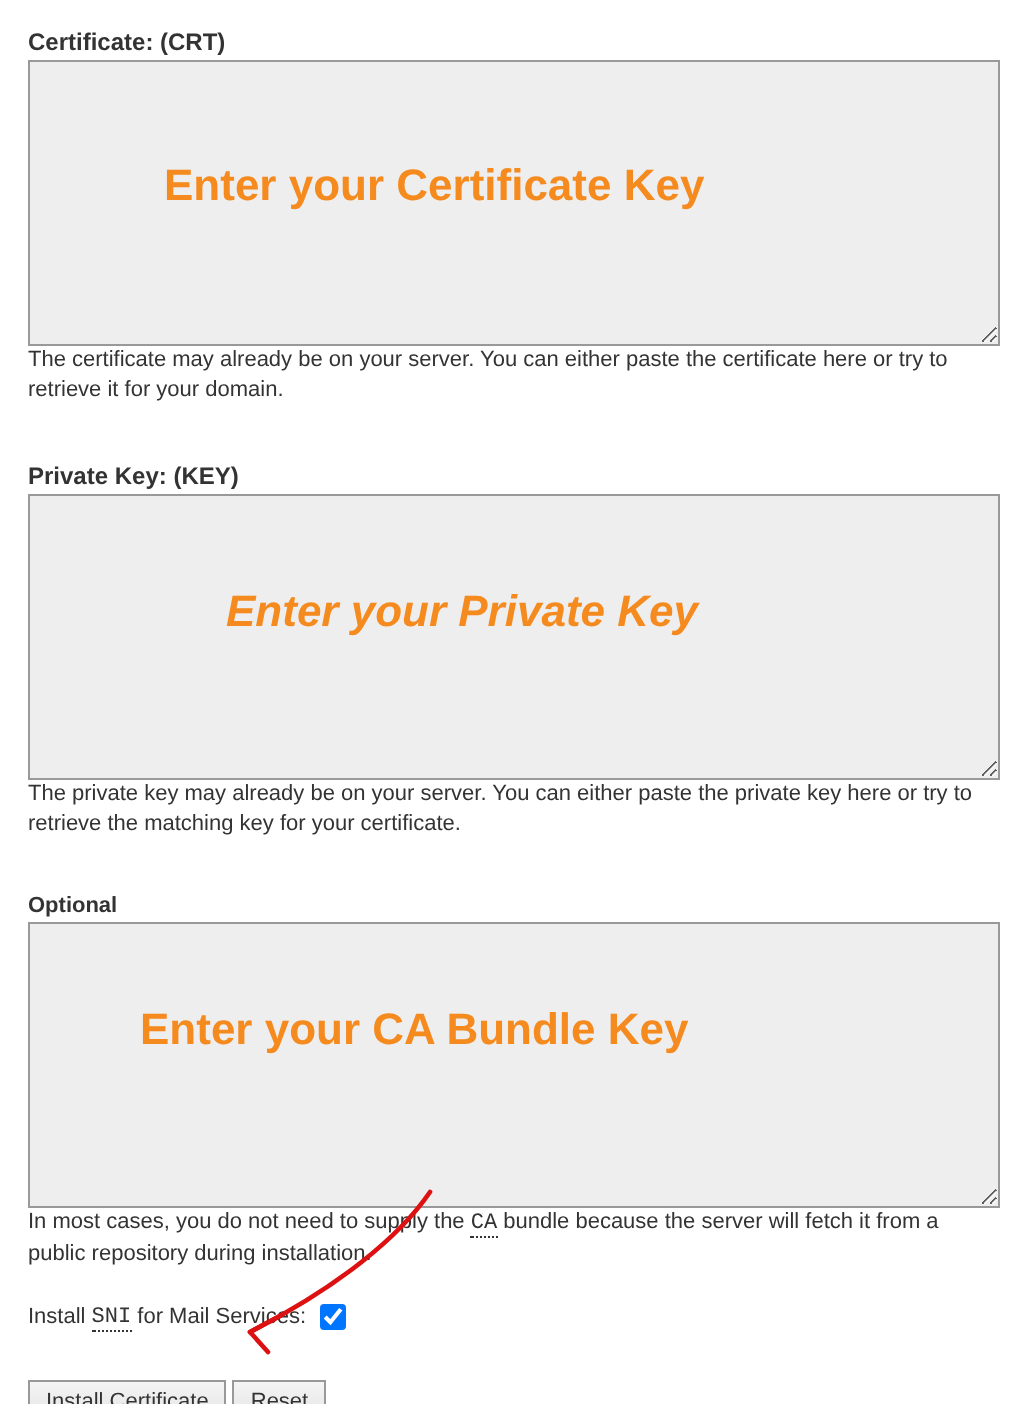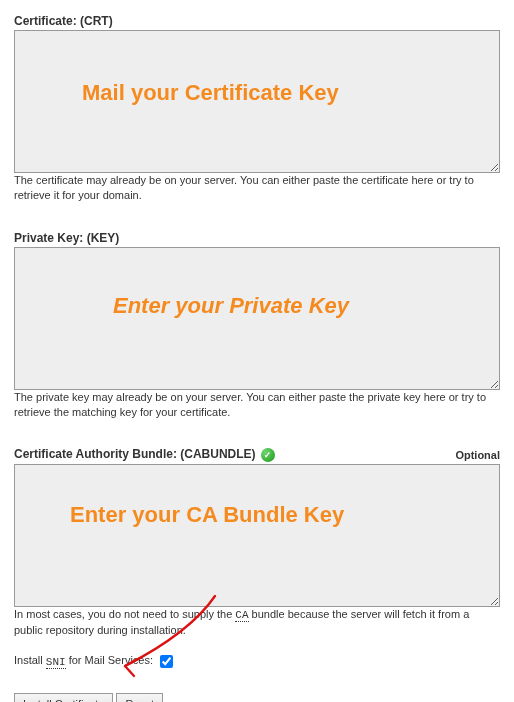--- a/index.html
+++ b/index.html
@@ -113,41 +113,37 @@
 
 <div class="field-label">Certificate: (CRT)</div>
 <textarea class="textarea-box" style=""></textarea>
 <div class="help-text">The certificate may already be on your server. You can either paste the certificate here or try to retrieve it for your domain.</div>
 
 <div class="field-label">Private Key: (KEY)</div>
 <textarea class="textarea-box" style=""></textarea>
 <div class="help-text">The private key may already be on your server. You can either paste the private key here or try to retrieve the matching key for your certificate.</div>
 
 <div class="label-row">
-  <div>
-    <span class="field-label">Certificate Authority Bundle: (CABUNDLE)</span>
-    <span class="check-ok">✓</span>
-  </div>
   <div class="optional">Optional</div>
 </div>
 <textarea class="textarea-box" style=""></textarea>
 <div class="help-text" style="margin-bottom:14px">
   <span>In most cases, you do not need to supply the </span><span class="dotted">CA</span><span> bundle because the server will fetch it from a public repository during installation.</span>
 </div>
 
 <div class="sni-row">
   <span>Install </span><span class="dotted">SNI</span><span> for Mail Services:</span>
   <input type="checkbox" id="sni-check" checked="" style="">
 </div>
 
 <div>
   <button class="form-btn">Install Certificate</button>
   <button class="form-btn">Reset</button>
 </div>
 
-<div class="overlay-text ov1">Mail your Certificate Key</div>
+<div class="overlay-text ov1">Enter your Certificate Key</div>
 <div class="overlay-text ov2">Enter your Private Key</div>
 <div class="overlay-text ov3">Enter your CA Bundle Key</div>
 
 <svg class="arrow" viewBox="0 0 130 100">
   <path d="M115 8 C 100 30, 70 55, 25 78" stroke="#d11" stroke-width="2.3" fill="none" stroke-linecap="round"></path>
   <path d="M25 78 L40 70 M25 78 L34 88" stroke="#d11" stroke-width="2.3" fill="none" stroke-linecap="round"></path>
 </svg>
 
 </body></html>

